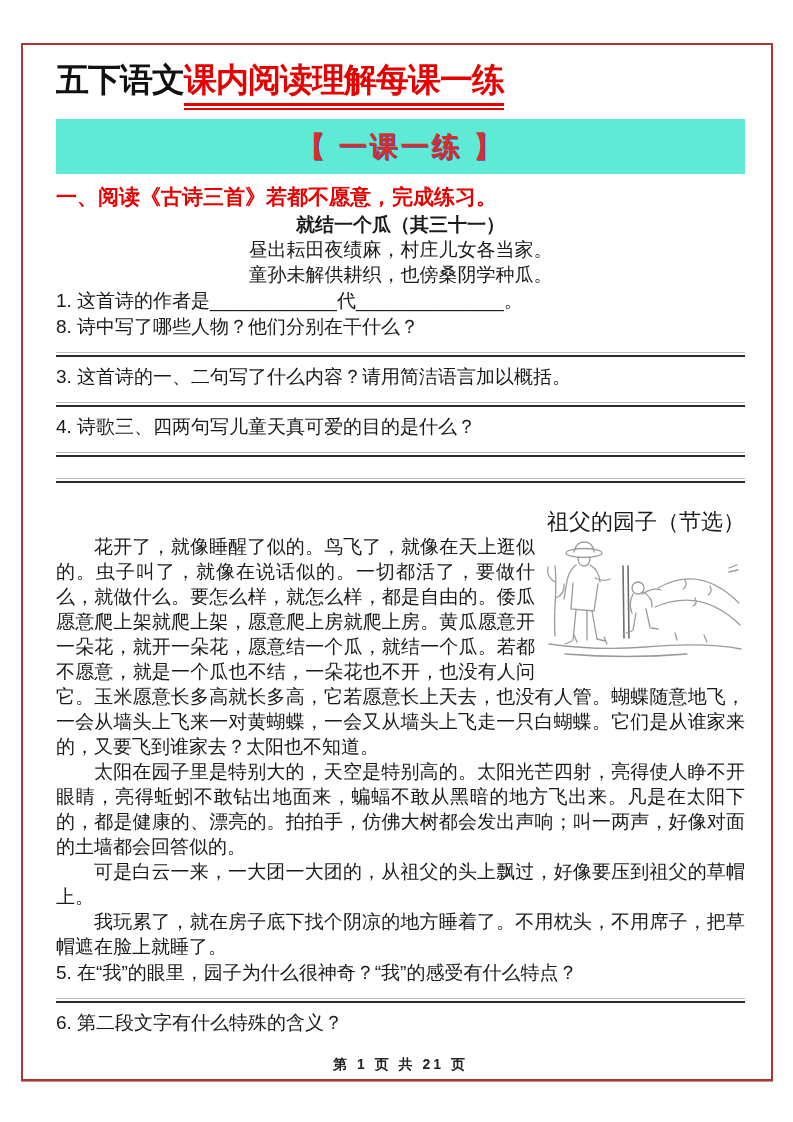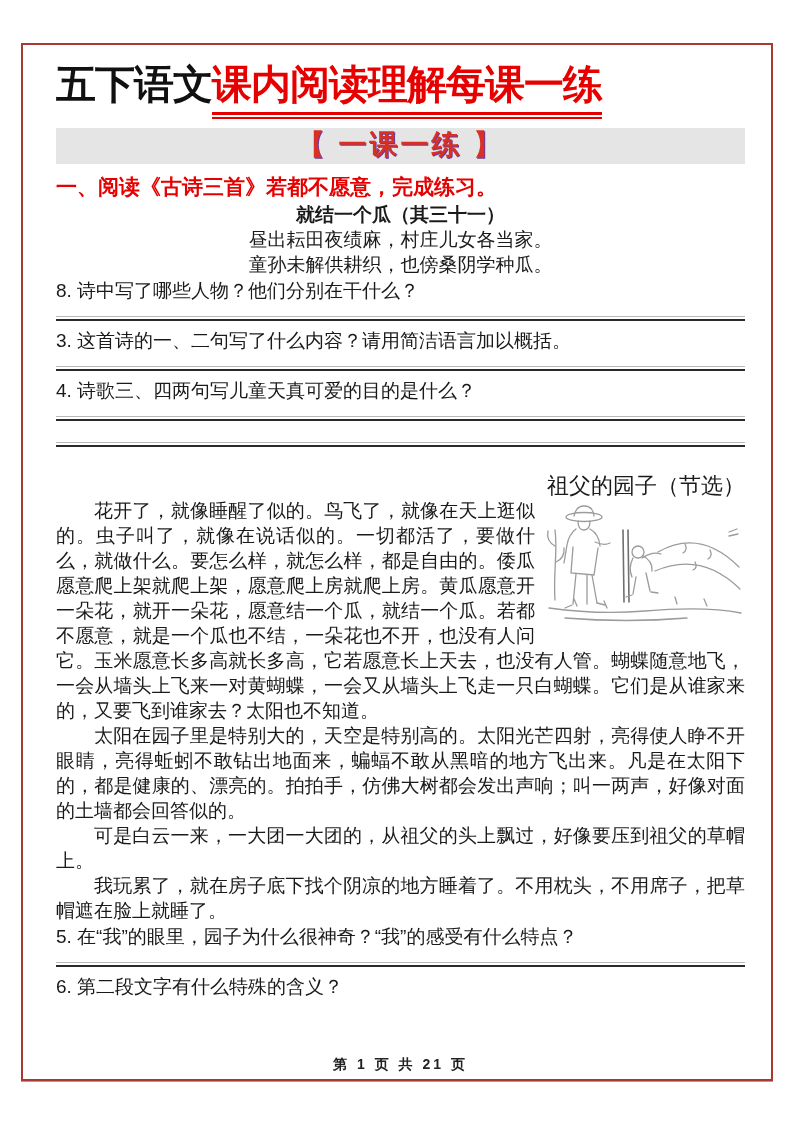--- a/index.html
+++ b/index.html
@@ -18,21 +18,21 @@
     box-shadow: 0 1px 0 0 #d98c86;
     background: #ffffff;
   }
   .content {
     position: absolute;
     left: 33px; right: 26px; top: 0; bottom: 0;
   }
   
   .main-title {
     margin-top: 14px;
-    font-size: 40px;
+    font-size: 33px;
     font-weight: 900;
     letter-spacing: -1px;
     line-height: 1.25;
     white-space: nowrap;
   }
   .title-black { color: #111111; }
   .title-red {
     color: #e60000;
     display: inline-block;
     padding-bottom: 2px;
@@ -40,24 +40,24 @@
   }
   .title-red::after {
     content: "";
     display: block;
     height: 3px;
     background: #e60000;
     margin-top: 3px;
   }
   .banner {
     margin-top: 9px;
-    height: 36px;
-    background: #e5e5e5;
+    height: 55px;
+    background: #5eead4;
     display: flex;
-    align-items: flex-end;
+    align-items: center;
     justify-content: center;
   }
   .banner-text {
     font-size: 28px;
     font-weight: 900;
     letter-spacing: 3px;
     color: #d93025;
     text-shadow: 1px 1px 0 #6a3aa0;
   }
   
@@ -127,20 +127,21 @@
     </div>
 
     <div class="section-heading">一、阅读《古诗三首》若都不愿意，完成练习。</div>
 
     <div class="poem">
       <div class="poem-title">就结一个瓜（其三十一）</div>
       <div>昼出耘田夜绩麻，村庄儿女各当家。</div>
       <div>童孙未解供耕织，也傍桑阴学种瓜。</div>
     </div>
 
+    <div class="question">1. 这首诗的作者是____________代______________。</div>
     <div class="question">8. 诗中写了哪些人物？他们分别在干什么？</div>
     <div class="ans-line"></div>
     <div class="question">3. 这首诗的一、二句写了什么内容？请用简洁语言加以概括。</div>
     <div class="ans-line"></div>
     <div class="question">4. 诗歌三、四两句写儿童天真可爱的目的是什么？</div>
     <div class="ans-line"></div>
     <div class="ans-line second"></div>
 
     <div class="gap-lg"></div>
 

